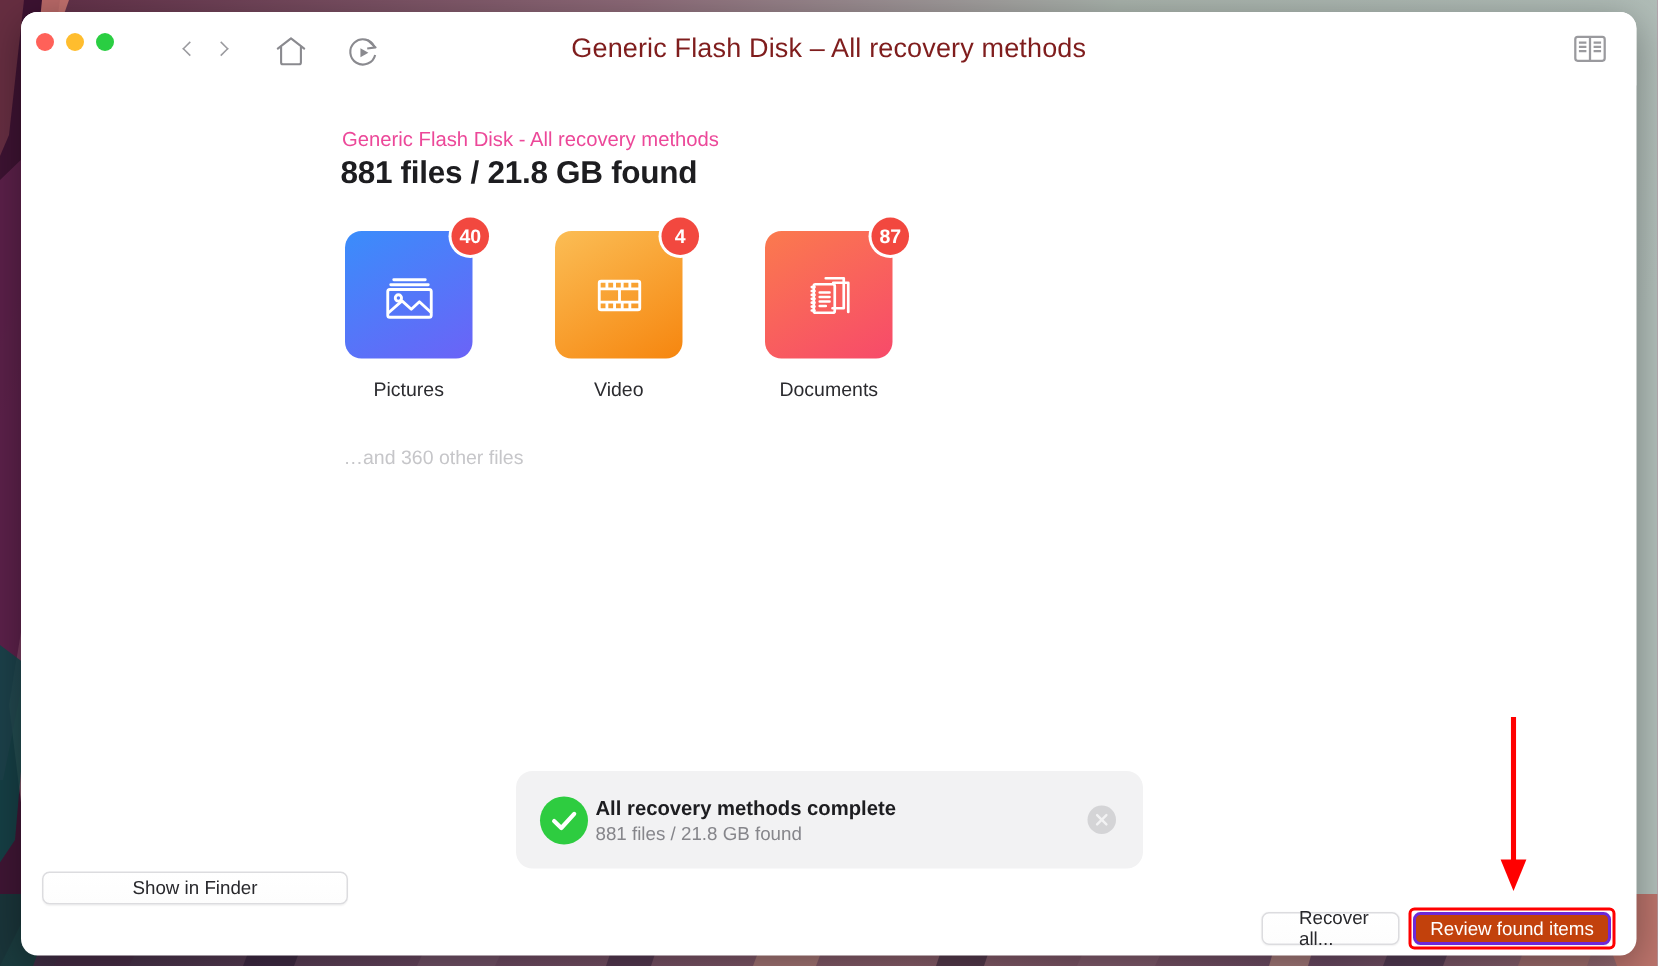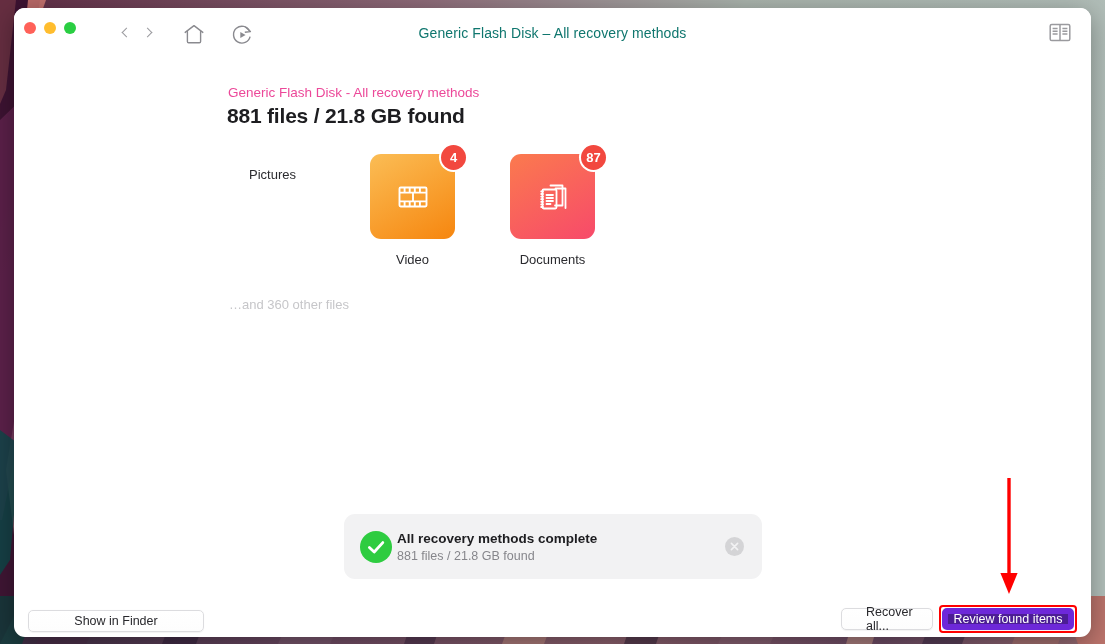--- a/index.html
+++ b/index.html
@@ -46,21 +46,21 @@
   .chev { width:7px; height:7px; border-right:1.6px solid #9a9a9e; border-bottom:1.6px solid #9a9a9e; }
   .chev.l { transform:rotate(135deg); }
   .chev.r { transform:rotate(-45deg); }
 
   #home-btn { position:absolute; left:168px; top:15px; width:24px; height:22px; }
   #scan-btn { position:absolute; left:217px; top:16px; width:22px; height:22px; }
 
   #win-title {
     position:absolute; left:0; top:0; width:100%; height:49px;
     display:flex; align-items:center; justify-content:center;
-    font-size:14px; color:#0f766e; letter-spacing:.1px;
+    font-size:18px; color:#7f1d1d; letter-spacing:.1px;
   }
   #panel-toggle { position:absolute; right:20px; top:15px; width:22px; height:19px; }
 
   
   #content { position:absolute; left:0; top:49px; right:0; bottom:0; }
 
   #subtitle {
     position:absolute; left:214px; top:28px;
     font-size:13.5px; color:#ec4899;
   }
@@ -117,25 +117,25 @@
 
   
   .btn {
     position:absolute; height:22px;
     border:1px solid #dcdcdf; border-radius:5px;
     background:linear-gradient(#ffffff,#fdfdfd);
     font-size:12.5px; color:#28282c;
     display:flex; align-items:center; justify-content:center;
     box-shadow:0 .5px 1px rgba(0,0,0,.05);
   }
-  #btn-finder { left:14px; top:553px; width:176px; }
+  #btn-finder { left:14px; top:524px; width:204px; }
   #btn-recover { right:158px; top:551px; width:92px;padding-left:24px; }
   #btn-review {
     right:17px; top:551px; width:132px;
-    background:#4c1d95; border:6px solid #6d28d9; color:#ffffff;
+    background:#c2410c; border:2px solid #6d28d9; color:#ffffff;
   }
 
   
   #hl-box {
     position:absolute; right:14px; top:548px;
     width:138px; height:28px;
     border:2.5px solid #ff0000; border-radius:4px;
     pointer-events:none;
   }
   #arrow { position:absolute; left:993px; top:478px; width:32px; height:120px; }
@@ -231,20 +231,30 @@
   </div>
 
   <div id="content">
 
     <div id="subtitle">Generic Flash Disk - All recovery methods</div>
     <div id="headline">881 files / 21.8 GB found</div>
 
     <div id="tiles">
 
       <div class="tile">
+        <div class="tile-box" style="background:linear-gradient(150deg,#3a8dfb,#6b63f7)">
+          <svg class="tile-ico" viewBox="0 0 44 44" fill="none" stroke="#ffffff" stroke-width="1.9" stroke-linejoin="round" stroke-linecap="round">
+            <path d="M11.5 11.5 H32.5"></path>
+            <path d="M9.5 14.8 H34.5"></path>
+            <rect x="7.5" y="18" width="29" height="18.5" rx="1.4"></rect>
+            <circle cx="14.6" cy="23.6" r="2.1"></circle>
+            <path d="M8 33.5 L17 25.6 L23.2 31.2 L28.6 26.2 L36.2 33.2"></path>
+          </svg>
+          <div class="badge">40</div>
+        </div>
         <div class="tile-label">Pictures</div>
       </div>
 
       <div class="tile">
         <div class="tile-box" style="background:linear-gradient(150deg,#fbbd55,#f6860f)">
           <svg class="tile-ico" viewBox="0 0 44 44" fill="none" stroke="#ffffff" stroke-width="1.9">
             <rect x="8.5" y="12.5" width="27" height="19" rx="1.2"></rect>
             <path d="M8.5 17.6 H35.5 M8.5 26.4 H35.5"></path>
             <path d="M13.6 12.5 V17.6 M18.7 12.5 V17.6 M23.8 12.5 V17.6 M28.9 12.5 V17.6"></path>
             <path d="M13.6 26.4 V31.5 M18.7 26.4 V31.5 M23.8 26.4 V31.5 M28.9 26.4 V31.5"></path>

